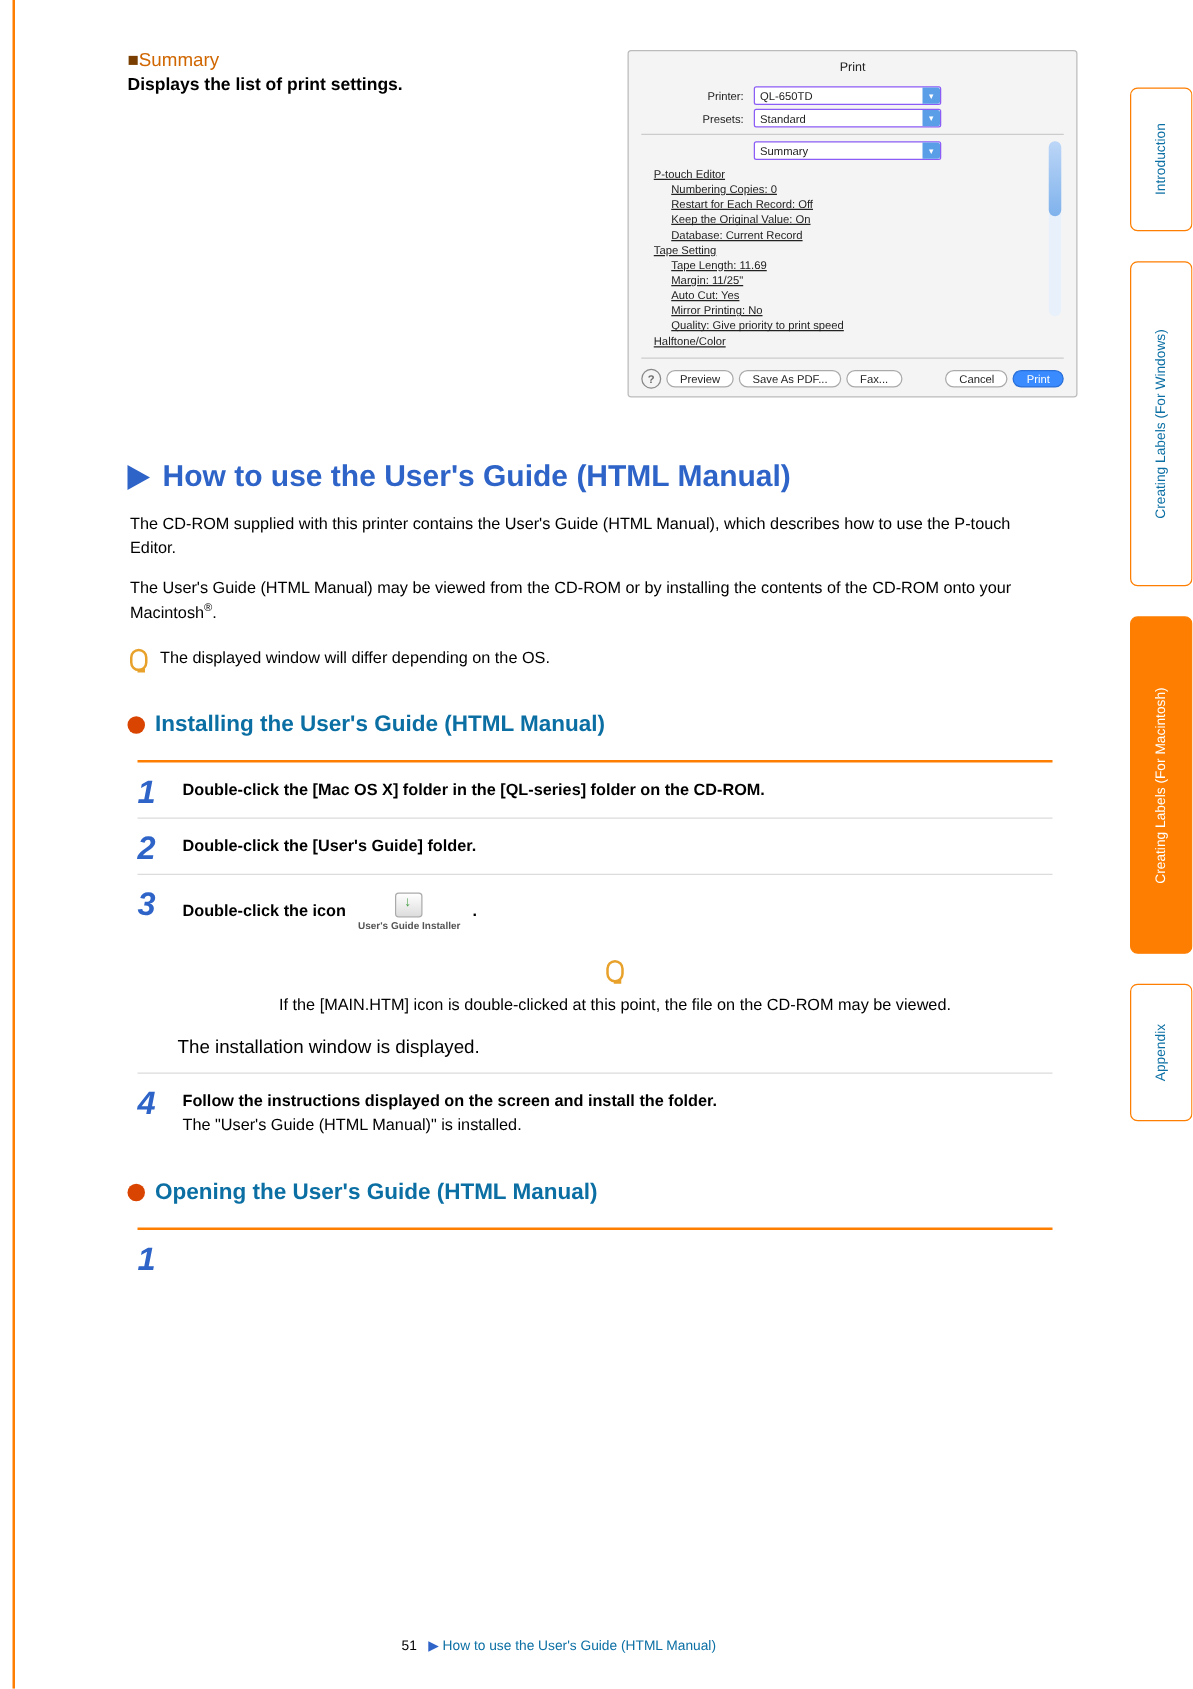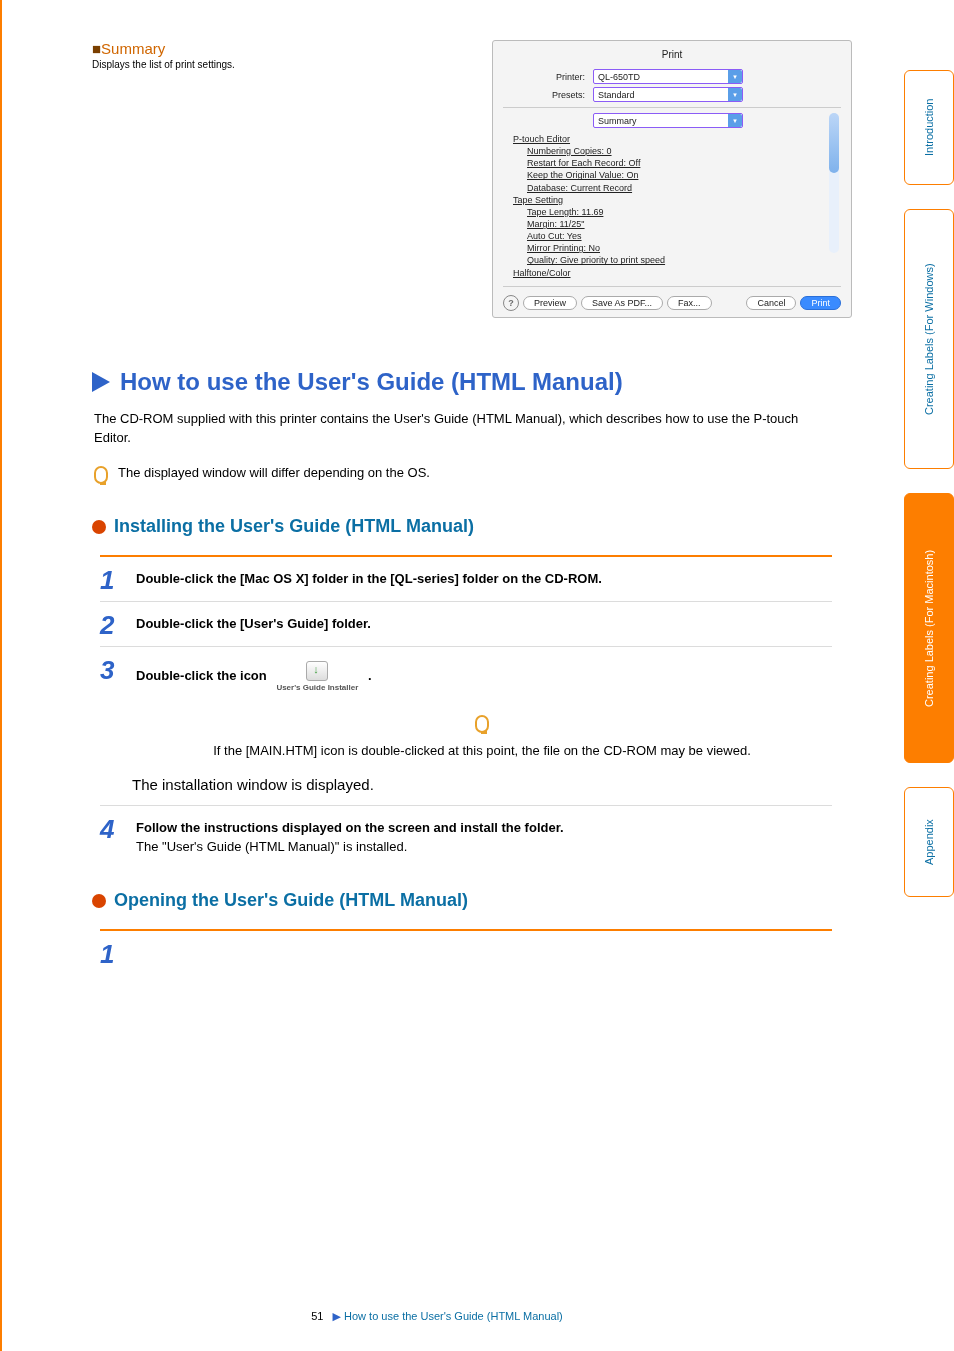--- a/index.html
+++ b/index.html
@@ -9,20 +9,21 @@
     color: #000;
     background: #fff;
     width: 954px;
     position: relative;
   }
   .page {
     width: 870px;
     padding: 40px 0 16px 90px;
     min-height: 1351px;
     border-left: 2px solid #fd7e00;
+    margin-left: 10px;
     position: relative;
   }
   .right-tabs {
     position: absolute;
     right: 0;
     top: 0;
     width: 50px;
     display: flex;
     flex-direction: column;
     gap: 24px;
@@ -49,21 +50,21 @@
   }
   .tab.intro { height: 115px; }
   .tab.win { height: 260px; }
   .tab.mac { height: 270px; }
   .tab.appx { height: 110px; }
 
   .top-row { display: flex; gap: 20px; }
   .top-left { flex: 0 0 380px; }
   .summary-h { color: #d06600; font-size: 15px; font-weight: normal; }
   .summary-h .sq { color: #7a3f00; }
-  .summary-desc { font-size: 10px; margin-top: 2px; }
+  .summary-desc { font-size: 14px; margin-top: 2px; font-weight: bold; }
 
   .print-dialog {
     width: 360px;
     border: 1px solid #bbb;
     border-radius: 3px;
     background: #f4f4f4;
     padding: 8px 10px 6px;
     font-size: 9px;
     color: #222;
   }
@@ -348,20 +349,23 @@
       </div>
     </div>
   </div>
 
   <div class="section-hdr">
     <div class="tri"></div>
     <div class="section-title">How to use the User's Guide (HTML Manual)</div>
   </div>
 
   <div class="body-text">The CD-ROM supplied with this printer contains the User's Guide (HTML Manual), which describes how to use the P-touch Editor.</div>
+  <div class="body-text">
+    <span>The User's Guide (HTML Manual) may be viewed from the CD-ROM or by installing the contents of the CD-ROM onto your Macintosh</span><span class="sup">®</span><span>.</span>
+  </div>
 
   <div class="tip-row">
     <div class="tip-icon"></div>
     <div class="tip-text">The  displayed window will differ depending on the OS.</div>
   </div>
 
   <div class="sub-hdr">
     <div class="dot"></div>
     <div class="sub-title">Installing the User's Guide (HTML Manual)</div>
   </div>

